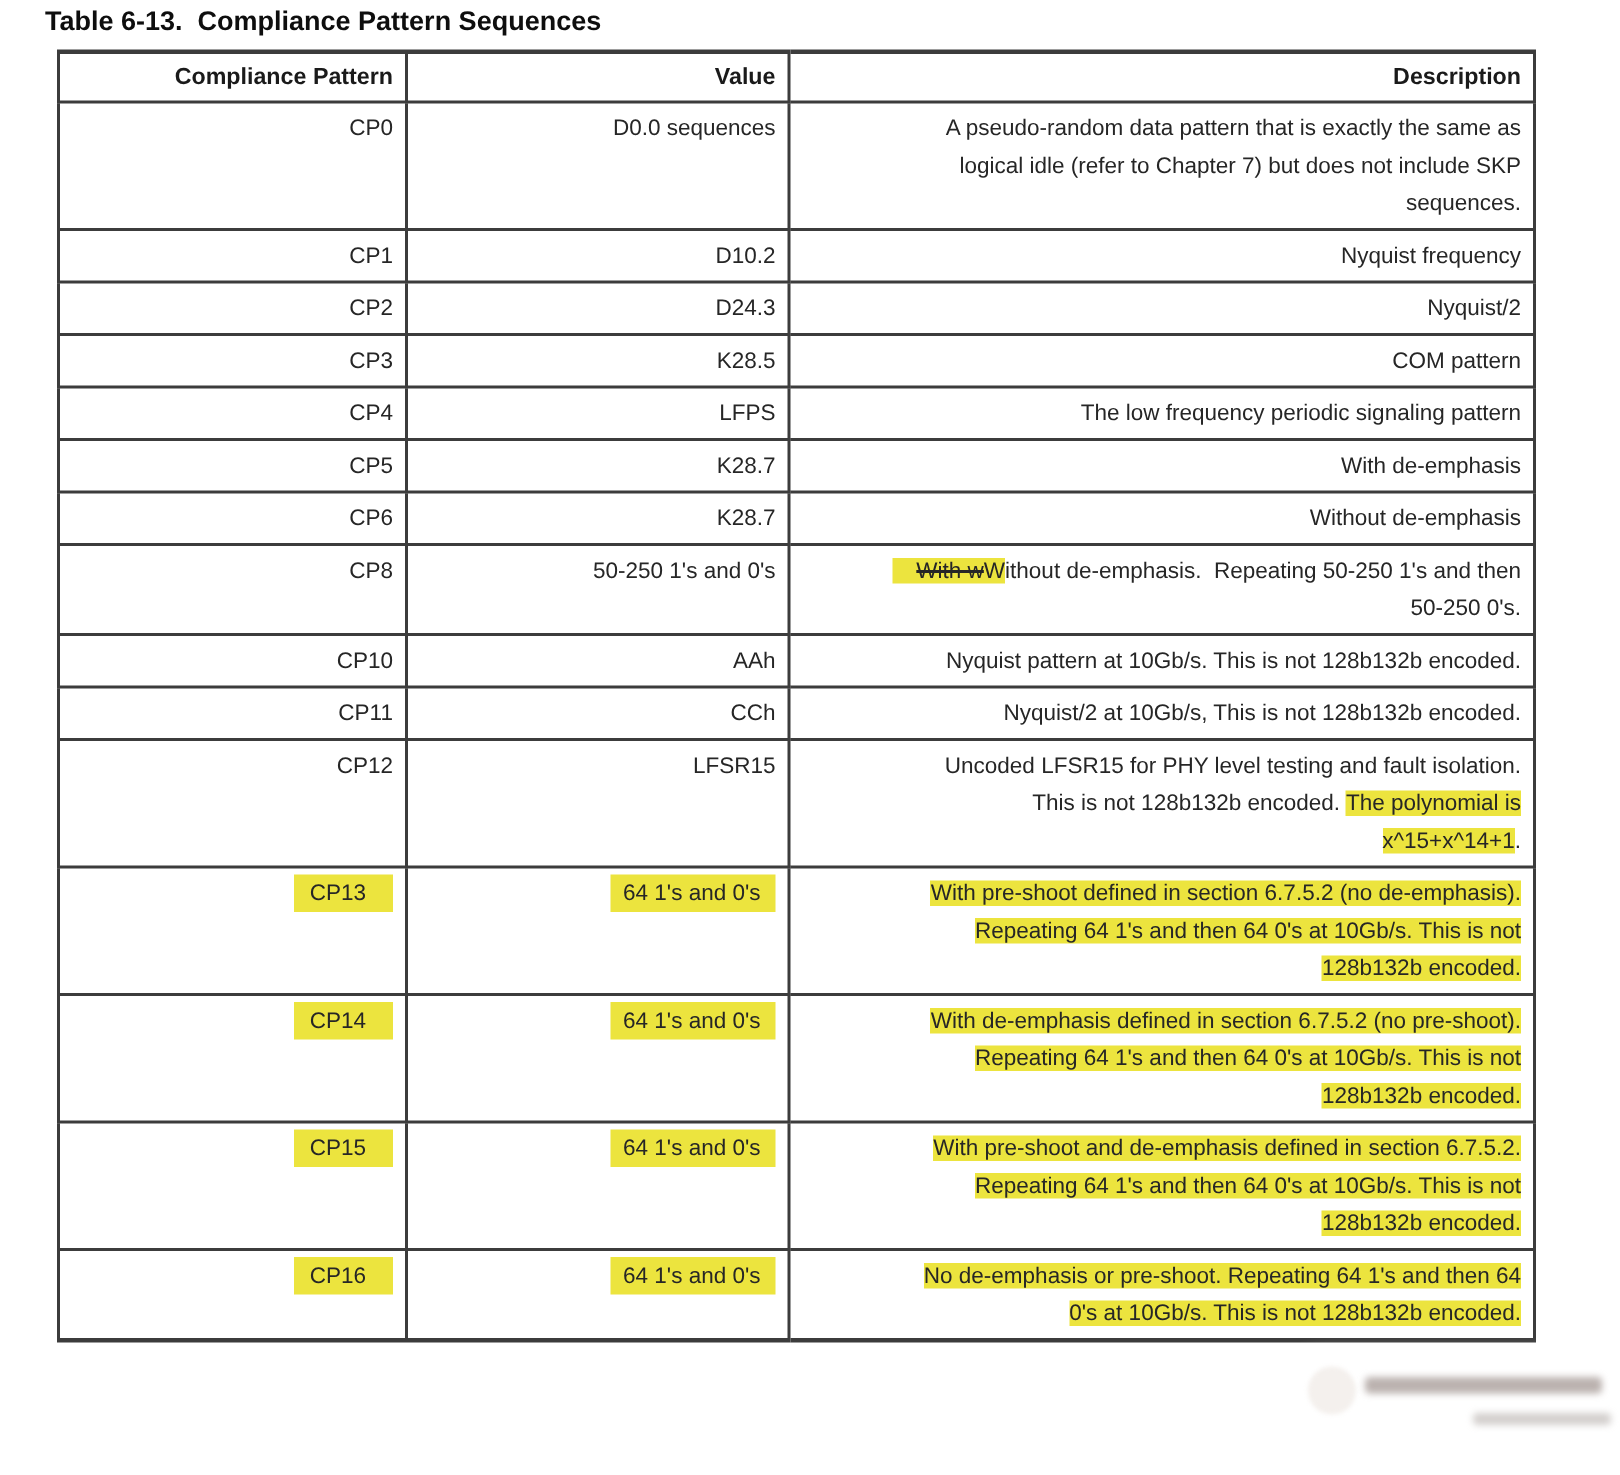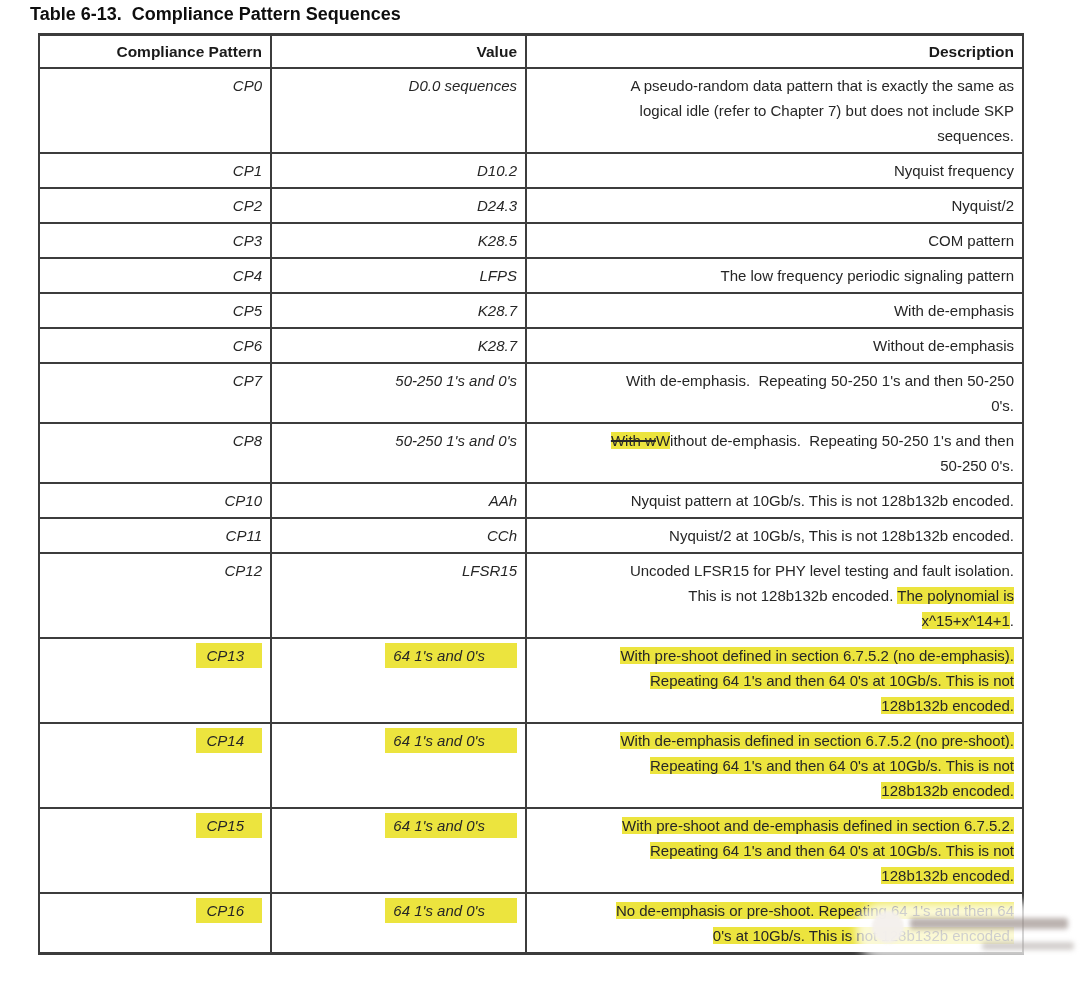--- a/index.html
+++ b/index.html
@@ -49,26 +49,26 @@
     border-top:3px solid var(--border);
     font-weight:bold;
     font-size:15.5px;
     padding:3px 8px 3px 14px;
     color:#1a1a1a;
   }
   table.spec tr:last-child td{
     border-bottom:3px solid var(--border);
   }
   td.desc{white-space:pre-wrap;}
-  td.pattern, td.value{white-space:pre-wrap;font-style:italic;}
+  td.pattern, td.value{white-space:pre-wrap;}
   .hl{background:var(--hl);}
-  .strike{text-decoration:line-through;text-decoration-thickness:2px;}
+  .strike{text-decoration:line-through;text-decoration-thickness:2px;padding-left:16px;}
   
   td.pattern .pad-hl{display:inline-block;margin-left:-10px;padding:0 18px 0 10px;}
-  td.value .pad-hl{display:inline-block;margin-left:-8px;padding:0 32px 0 8px;}
+  td.value .pad-hl{display:inline-block;margin-left:-8px;padding:0 10px 0 8px;}
   
   .watermark{
     position:absolute;
     left:856px;top:902px;
     width:224px;height:58px;
     pointer-events:none;
   }
   .wm-blob{
     position:absolute;inset:0;
     background:rgba(255,255,255,0.78);
@@ -141,26 +141,20 @@
           <td class="pattern"><span>CP5</span></td>
           <td class="value"><span>K28.7</span></td>
           <td class="desc"><span>With de-emphasis</span></td>
         </tr>
         <tr>
           <td class="pattern"><span>CP6</span></td>
           <td class="value"><span>K28.7</span></td>
           <td class="desc"><span>Without de-emphasis</span></td>
         </tr>
         <tr>
-          <td class="pattern"><span>CP7</span></td>
-          <td class="value"><span>50-250 1's and 0's</span></td>
-          <td class="desc"><span>With de-emphasis.  Repeating 50-250 1's and then 50-250
-0's.</span></td>
-        </tr>
-        <tr>
           <td class="pattern"><span>CP8</span></td>
           <td class="value"><span>50-250 1's and 0's</span></td>
           <td class="desc"><span class="hl strike">With w</span><span class="hl">W</span><span>ithout de-emphasis.  Repeating 50-250 1's and then
 50-250 0's.</span></td>
         </tr>
         <tr>
           <td class="pattern"><span>CP10</span></td>
           <td class="value"><span>AAh</span></td>
           <td class="desc"><span>Nyquist pattern at 10Gb/s. This is not 128b132b encoded.</span></td>
         </tr>

